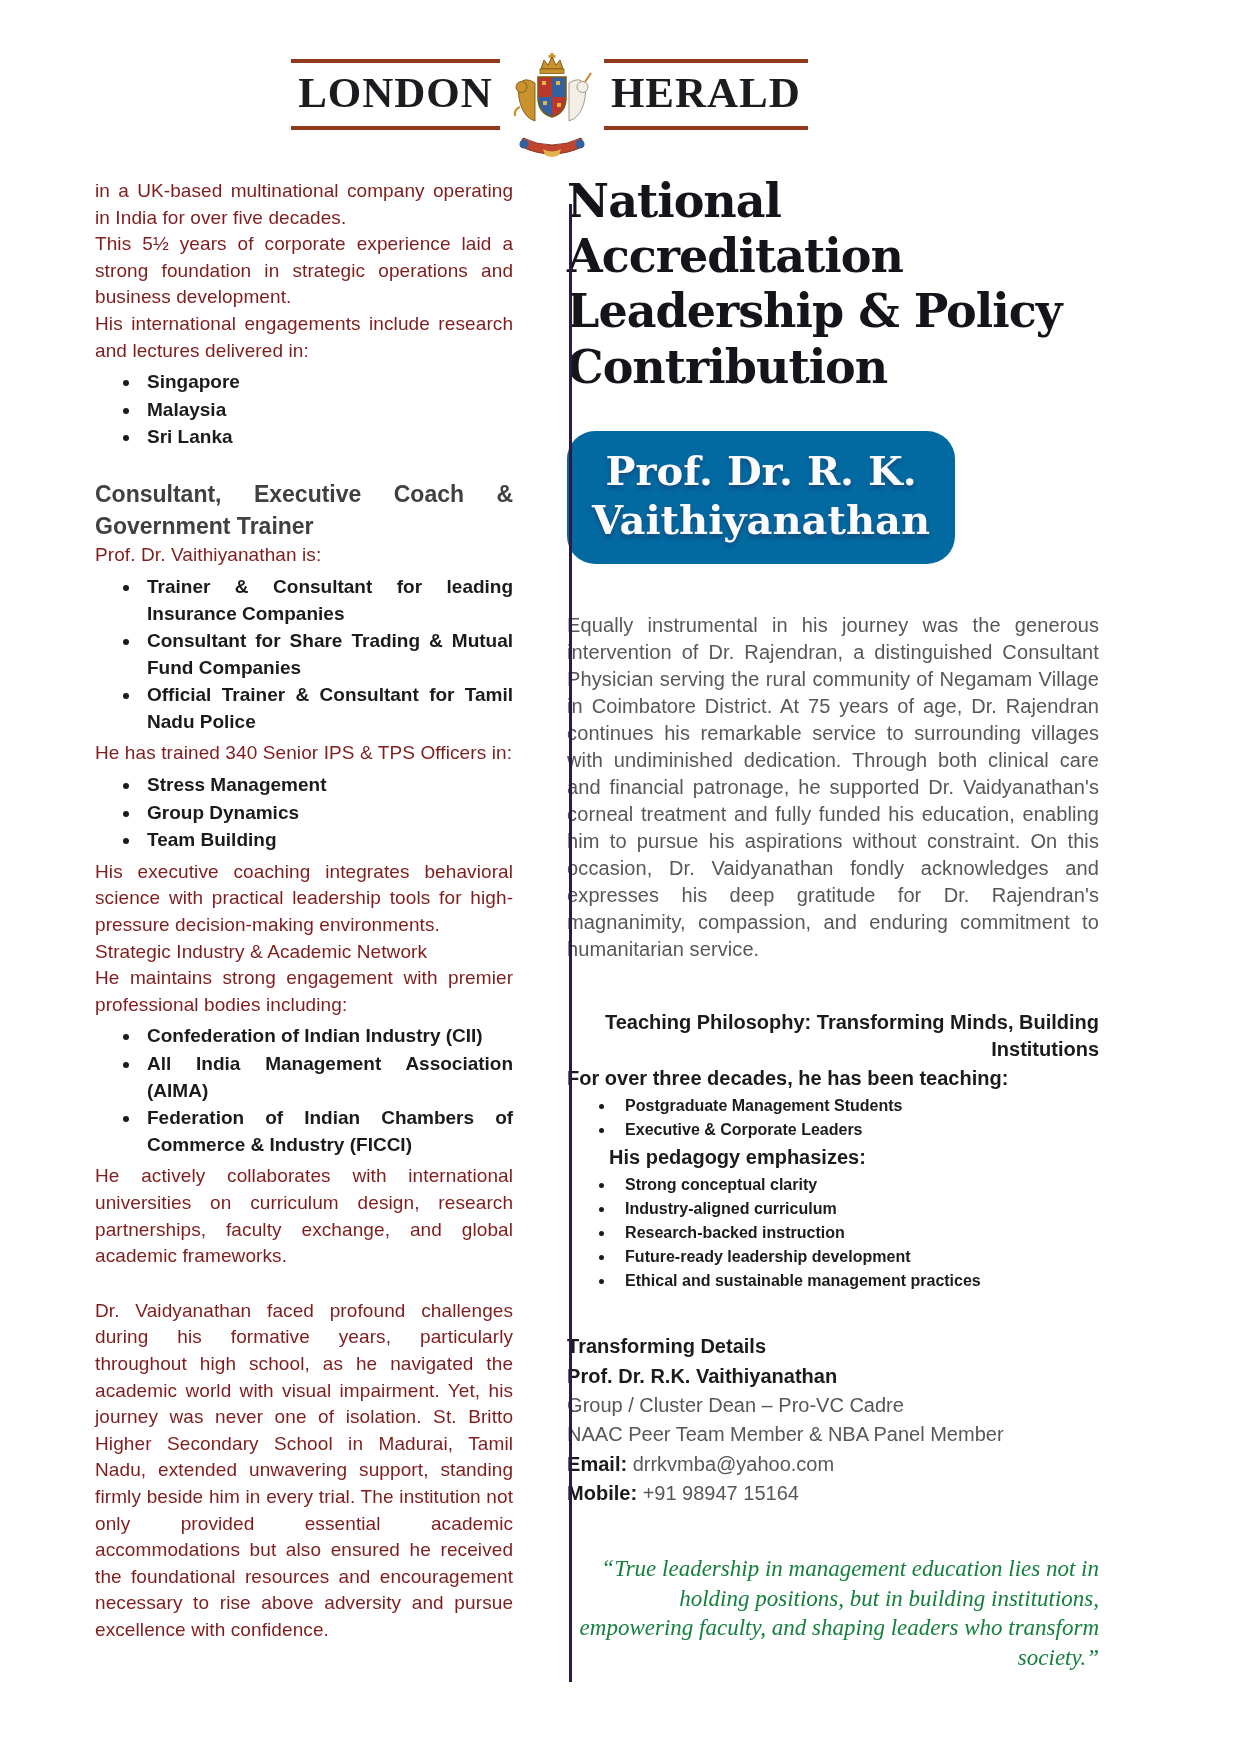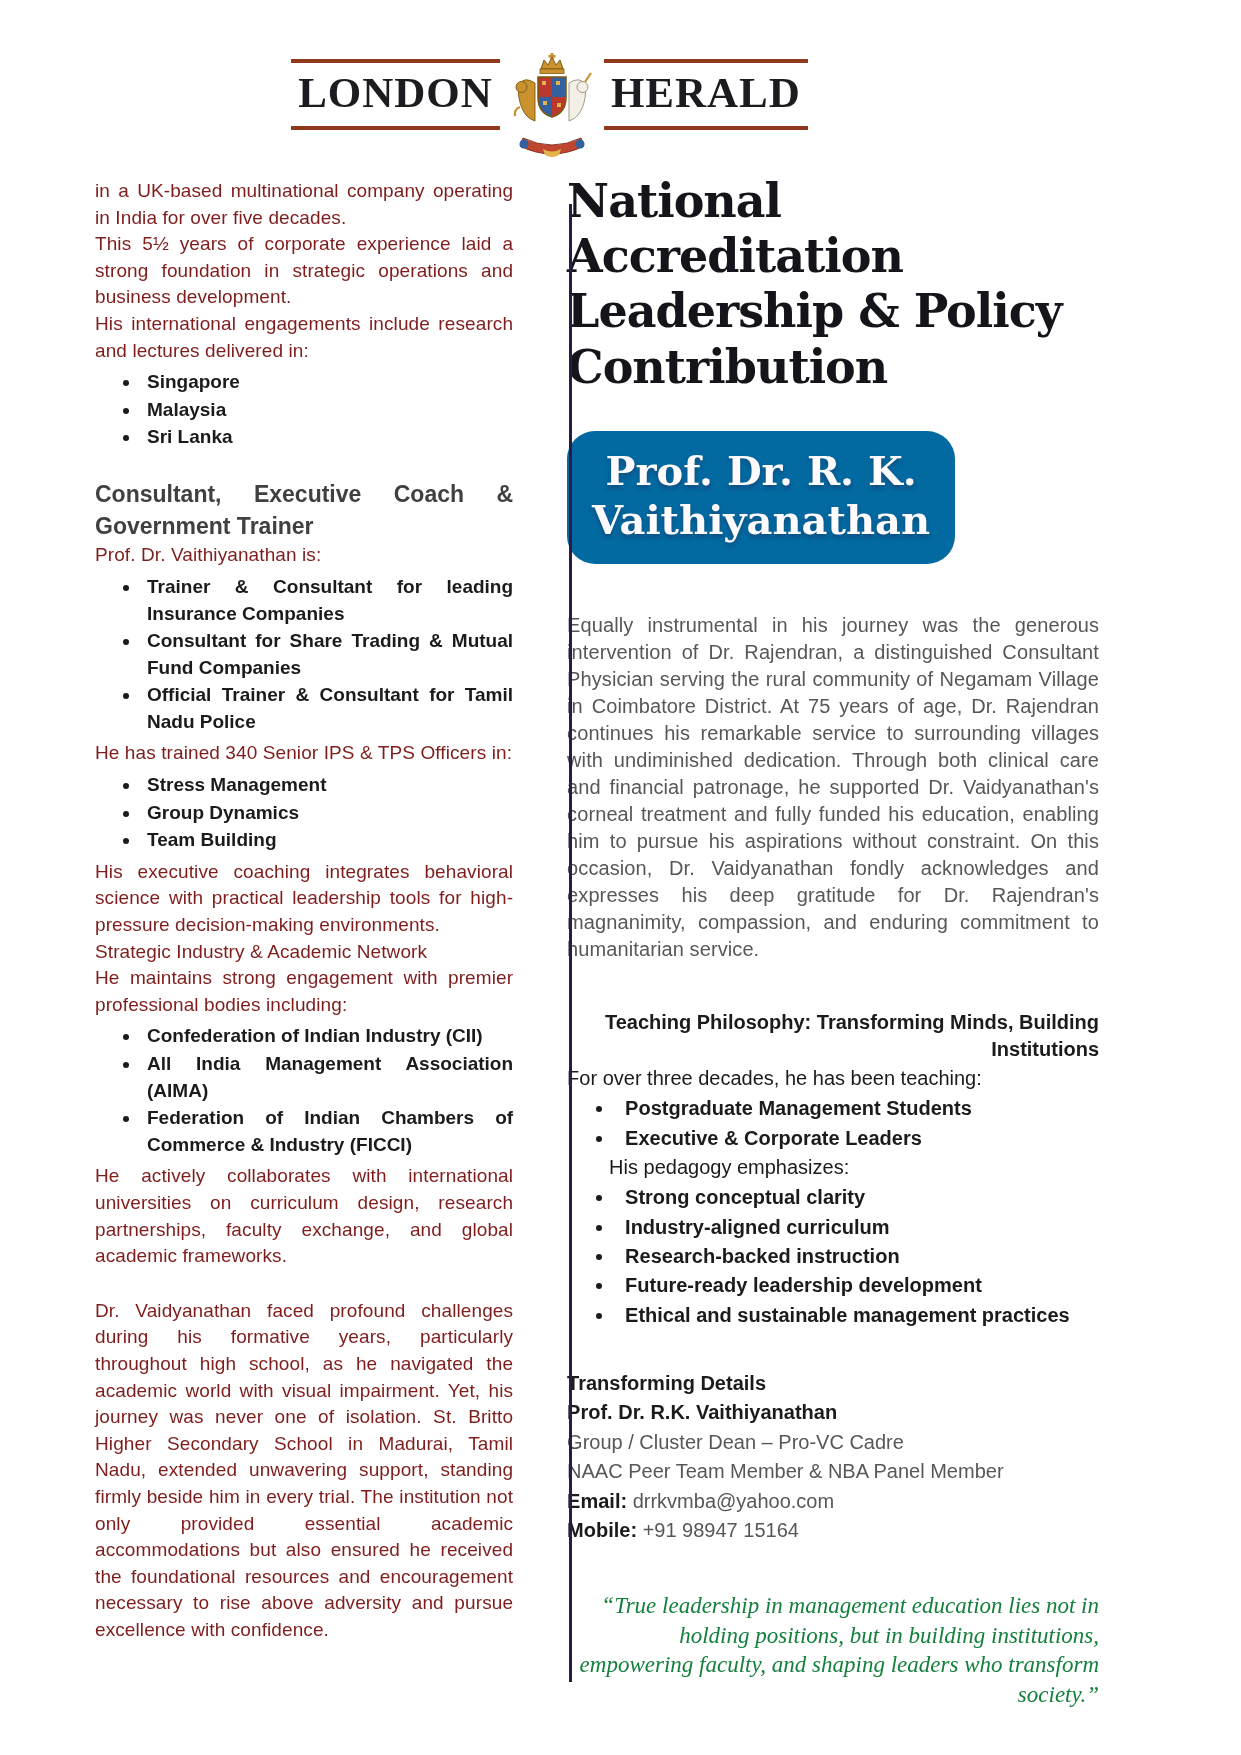--- a/index.html
+++ b/index.html
@@ -29,24 +29,24 @@
   .gap-top { margin-top:28px; }
 
   
   .headline { font-family:"DejaVu Serif",serif; font-weight:700; font-size:46px; line-height:1.2;
               color:#14141b; letter-spacing:-1px; margin:12px 0 36px 0; }
   .banner { width:388px; background:#0369a1; border-radius:28px; padding:16px 14px 20px 14px; margin:0 0 48px 0;
             text-align:center; font-family:"DejaVu Serif",serif; font-weight:700; font-size:40px; line-height:1.22;
             color:#fdfbfd; text-shadow:0 3px 4px rgba(40,20,60,0.35); }
   .rbody { font-size:20px; line-height:1.35; color:#57575a; margin:0; letter-spacing:0.1px; }
   .center-head { font-weight:700; font-size:20px; line-height:1.35; color:#1b1b1e; text-align:right; margin:46px 0 2px 0; }
-  .lead-bold { font-weight:400; font-size:20px; line-height:1.35; color:#1b1b1e; margin:2px 0; }
+  .lead-bold { font-weight:700; font-size:20px; line-height:1.35; color:#1b1b1e; margin:2px 0; }
   .indent { padding-left:42px; }
   ul.rlist { list-style:disc; margin:3px 0; padding-left:48px; }
-  ul.rlist li { font-weight:700; color:#1b1b1e; font-size:20px; line-height:1.32; padding-left:10px; margin:3px 0; }
+  ul.rlist li { font-weight:700; color:#1b1b1e; font-size:16px; line-height:1.32; padding-left:10px; margin:3px 0; }
   .prof { margin-top:42px; }
   .prof p { margin:3px 0; font-size:20px; line-height:1.32; }
   .bold-black { font-weight:700; color:#1b1b1e; }
   .gray { color:#57575a; font-weight:400; }
   .quote { font-family:"Liberation Serif",serif; font-style:italic; font-size:23px; line-height:1.28;
            color:#15803d; text-align:right; margin:48px auto 0 auto; max-width:560px; }
 </style>
 </head>
 <body>
 

